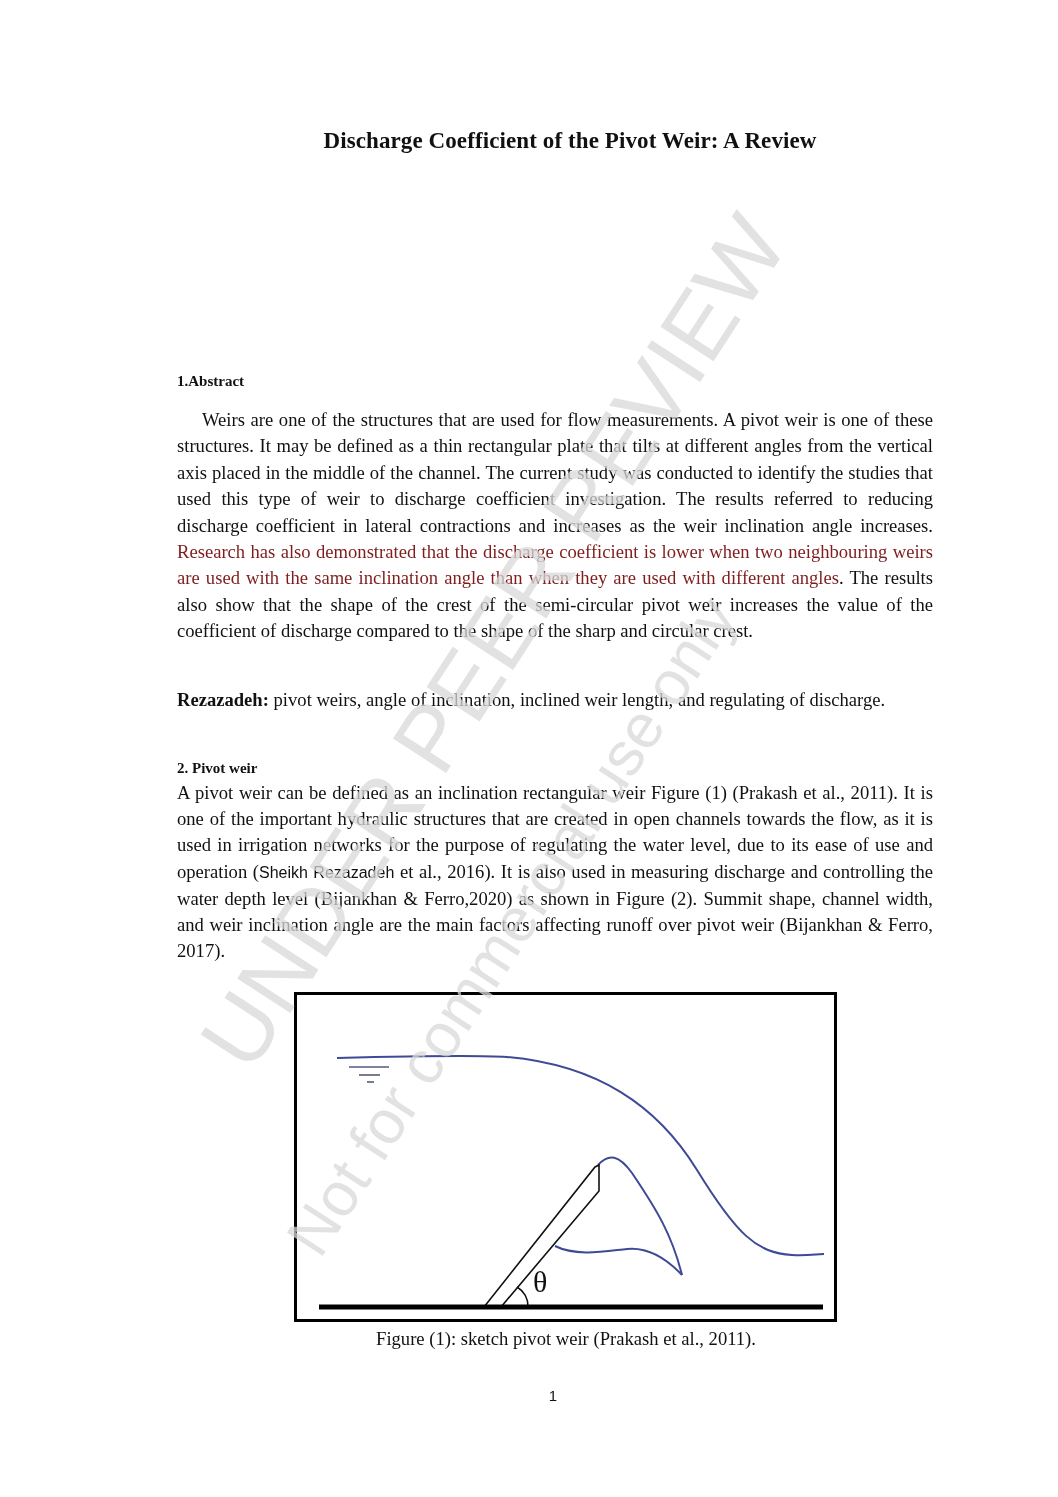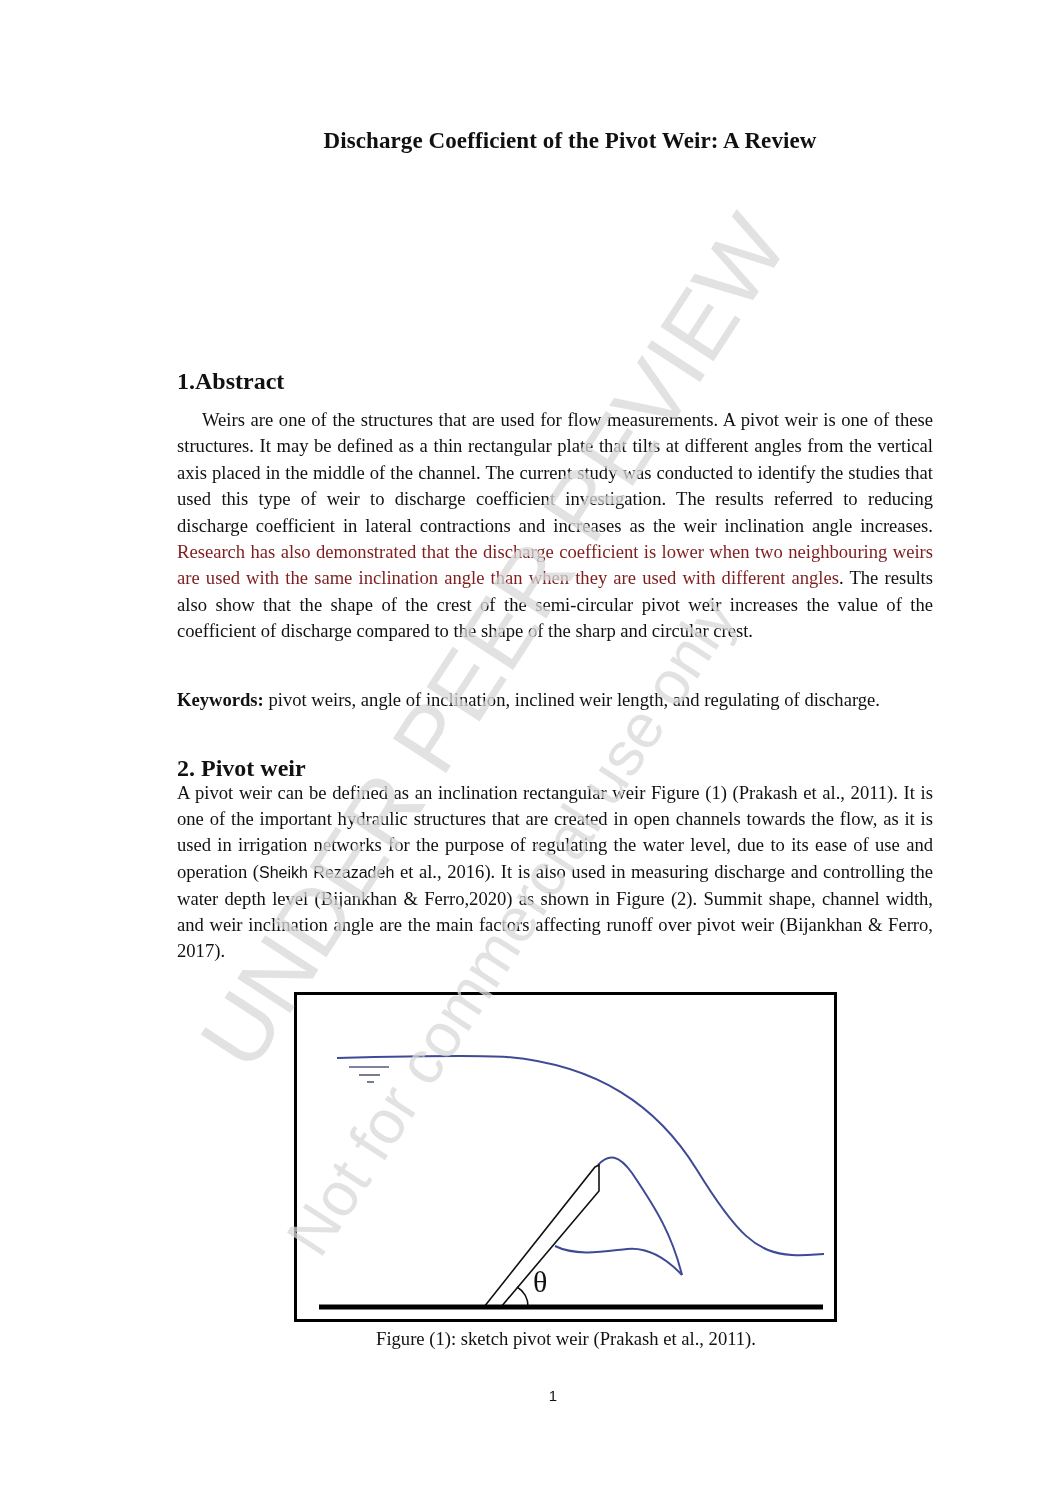--- a/index.html
+++ b/index.html
@@ -2,21 +2,21 @@
 <html><head>
 <meta charset="utf-8">
 <style>
   html, body { margin: 0; padding: 0; background: #ffffff; }
   body { width: 1058px; height: 1497px; position: relative; overflow: hidden;
          font-family: "Liberation Serif", "DejaVu Serif", serif; color: #111; }
   .page { position: absolute; left: 0; top: 0; width: 1058px; height: 1497px; }
   .title { position: absolute; top: 128px; left: 0; width: 1140px; text-align: center;
            font-weight: bold; font-size: 23px; letter-spacing: 0.1px; }
   .content { position: absolute; left: 177px; width: 756px; font-size: 18.6px; line-height: 26.4px; }
-  .h { font-weight: bold; font-size: 24px; }
+  .h { font-weight: bold; font-size: 15px; }
   .abstract-head { top: 368px; }
   .abstract { top: 407px; text-align: justify; }
   .abstract p { margin: 0; text-indent: 25px; }
   .keywords { top: 687px; line-height: 26px; }
   .keywords .kw-label { font-weight: bold; }
   .pivot-head { top: 755px; }
   .pivot-body { top: 780px; text-align: justify; line-height: 26.2px; }
   .pivot-body .sans { font-family: "Liberation Sans", "DejaVu Sans", sans-serif; font-size: 16px; }
   .darker { color: #7f1d1d; }
   .figure { position: absolute; left: 294px; top: 992px; width: 543px; height: 330px;
@@ -34,21 +34,21 @@
 <div class="page">
 
   <div class="title">Discharge Coefficient of the Pivot Weir: A Review</div>
 
   <div class="content h abstract-head">1.Abstract</div>
 
   <div class="content abstract">
     <p><span>Weirs are one of the structures that are used for flow measurements. A pivot weir is one of these structures. It may be defined as a thin rectangular plate that tilts at different angles from the vertical axis placed in the middle of the channel. The current study was conducted to identify the studies that used this type of weir to discharge coefficient investigation. The results referred to reducing discharge coefficient in lateral contractions and increases as the weir inclination angle increases. </span><span class="darker">Research has also demonstrated that the discharge coefficient is lower when two neighbouring weirs are used with the same inclination angle than when they are used with different angles</span><span>. The results also show that the shape of the crest of the semi-circular pivot weir increases the value of the coefficient of discharge compared to the shape of the sharp and circular crest.</span></p>
   </div>
 
-  <div class="content keywords"><span class="kw-label">Keywords:</span><span> pivot weirs, angle of inclination, inclined weir length, and regulating of discharge.</span></div>
+  <div class="content keywords"><span class="kw-label">Rezazadeh:</span><span> pivot weirs, angle of inclination, inclined weir length, and regulating of discharge.</span></div>
 
   <div class="content h pivot-head">2.  Pivot weir</div>
 
   <div class="content pivot-body"><span>A pivot weir can be defined as an inclination rectangular weir Figure (1) (Prakash et al., 2011). It is one of the important hydraulic structures that are created in open channels towards the flow, as it is used in irrigation networks for the purpose of regulating the water level, due to its ease of use and operation (</span><span class="sans">Sheikh Rezazadeh</span><span> et al., 2016). It is also used in measuring discharge and controlling the water depth level (Bijankhan &amp; Ferro,2020) as shown in Figure (2). Summit shape, channel width, and weir inclination angle are the main factors affecting runoff over pivot weir (Bijankhan &amp; Ferro, 2017).</span></div>
 
   <div class="figure">
     <svg width="537" height="324" viewBox="0 0 537 324">
 
       <path d="M40 63 C 120 61, 180 60, 210 62 C 300 70, 360 110, 400 175 C 440 240, 460 258, 495 260 C 510 261, 520 259, 527 259" fill="none" stroke="#3e4a96" stroke-width="2"></path>
 

